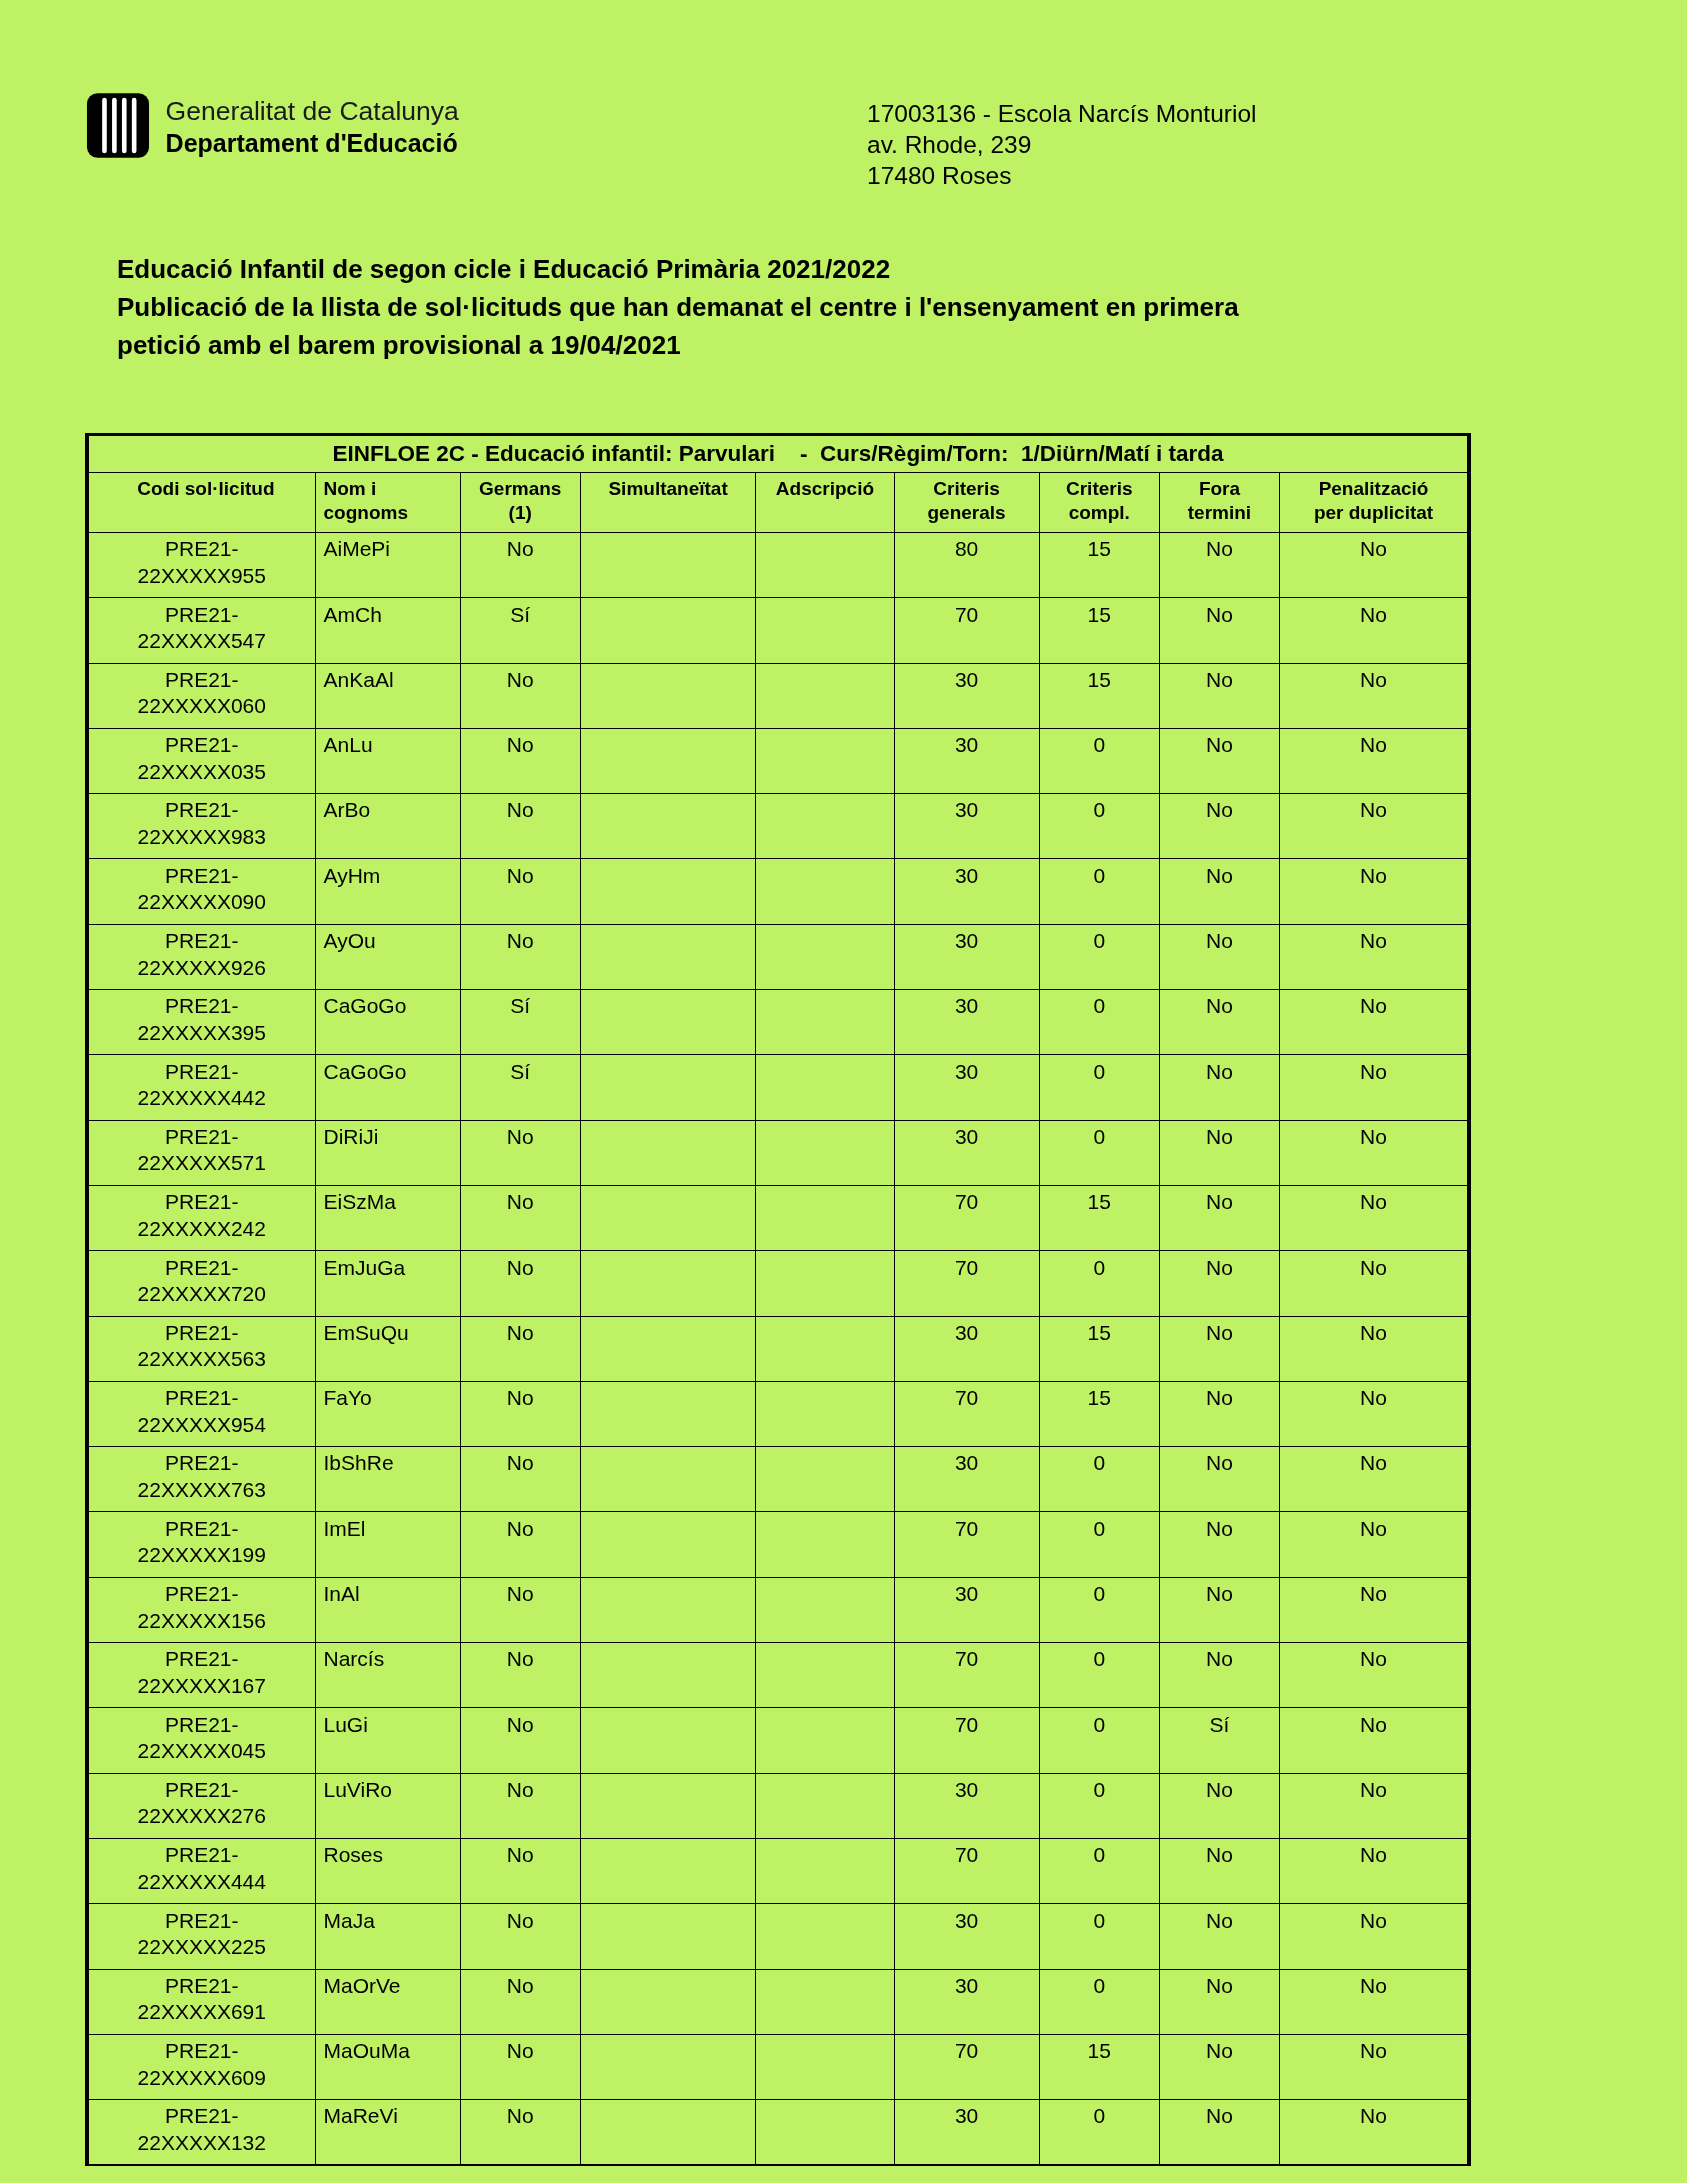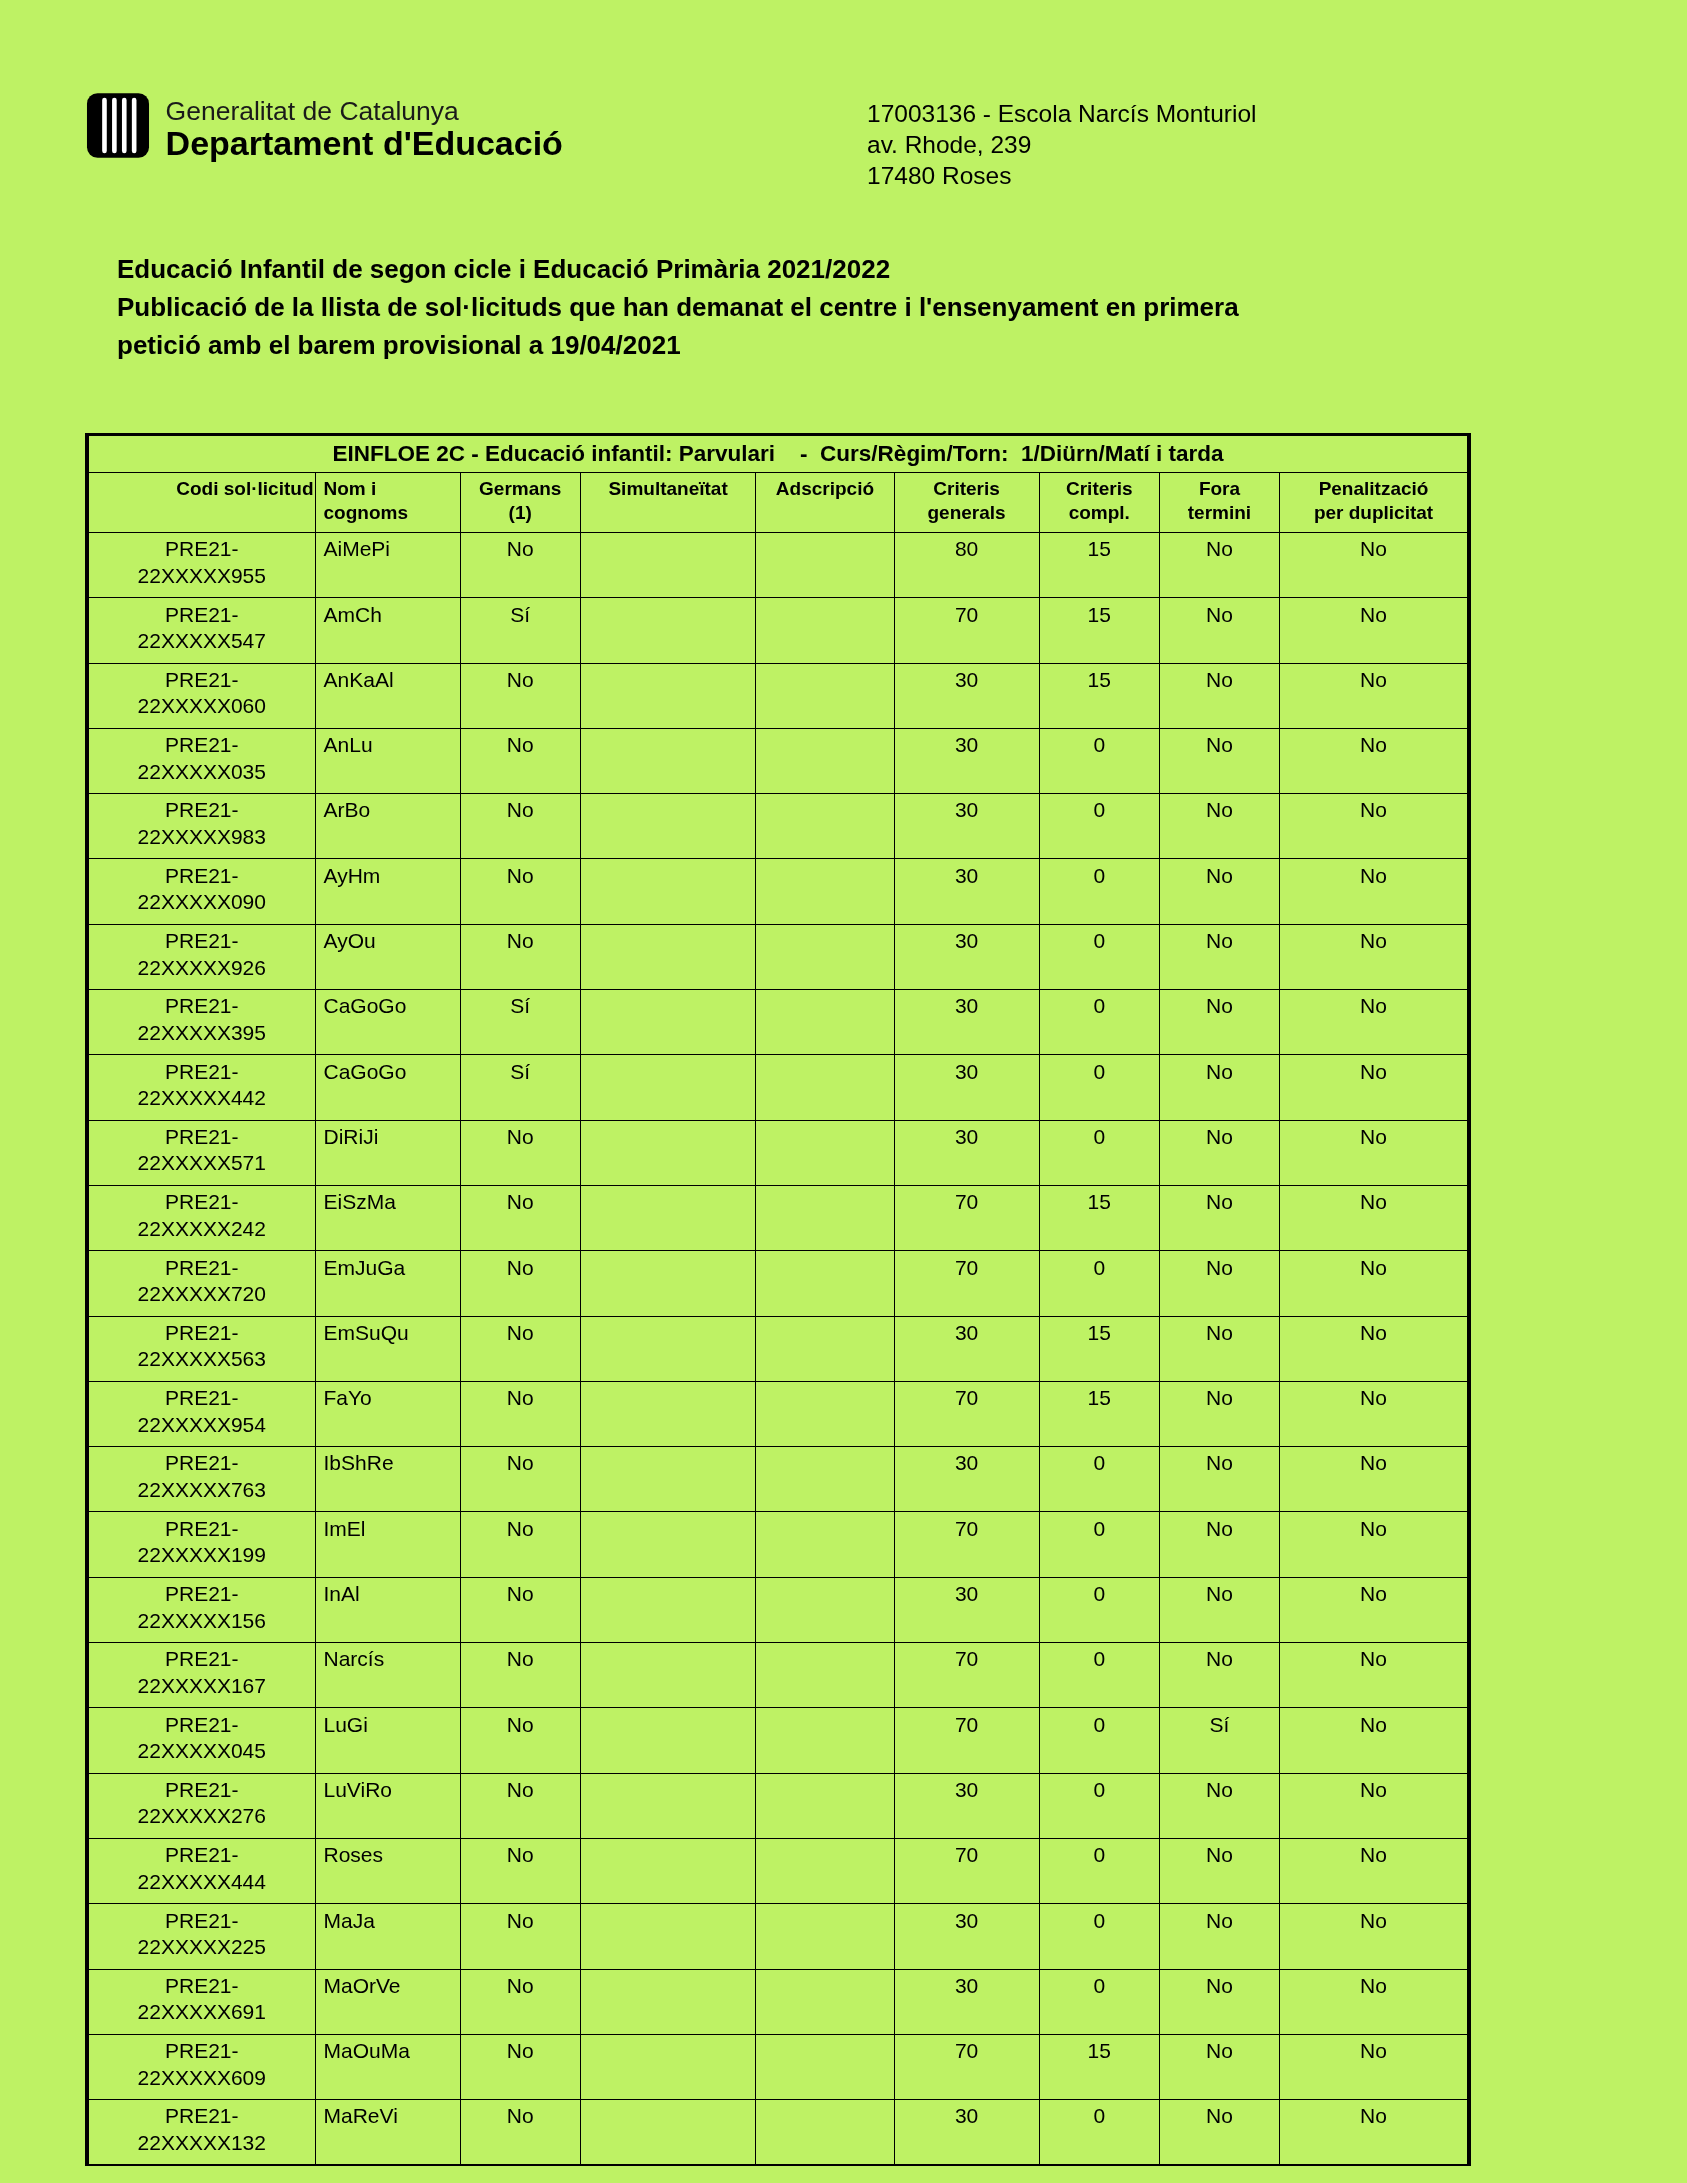--- a/index.html
+++ b/index.html
@@ -33,21 +33,21 @@
   .org-text {
     margin-left: 14.6px;
     padding-top: 4px;
   }
   .org-line1 {
     font-size: 26.5px;
     line-height: 32px;
     color: #1a1a1a;
   }
   .org-line2 {
-    font-size: 34px;
+    font-size: 25px;
     line-height: 32px;
     font-weight: bold;
     color: #000;
   }
   .school-block {
     position: absolute;
     left: 867px;
     top: 98px;
     font-size: 24.5px;
     line-height: 31px;
@@ -104,21 +104,21 @@
   }
   .list-table td {
     height: 60px;
     font-size: 21px;
     line-height: 26.5px;
     vertical-align: top;
     padding-top: 3.3px;
     text-align: center;
   }
   
-  th.c0 { text-align: right; padding-left: 9.3px; }
+  th.c0 { text-align: center; padding-left: 9.3px; }
   th.c1 { text-align: left; padding-left: 8px; }
   td.c1 { text-align: left; padding-left: 8px; }
 </style>
 </head>
 <body>
 
 <div class="page">
 
   <div class="org-block">
     <svg class="logo" viewBox="0 0 100 104" aria-hidden="true">

